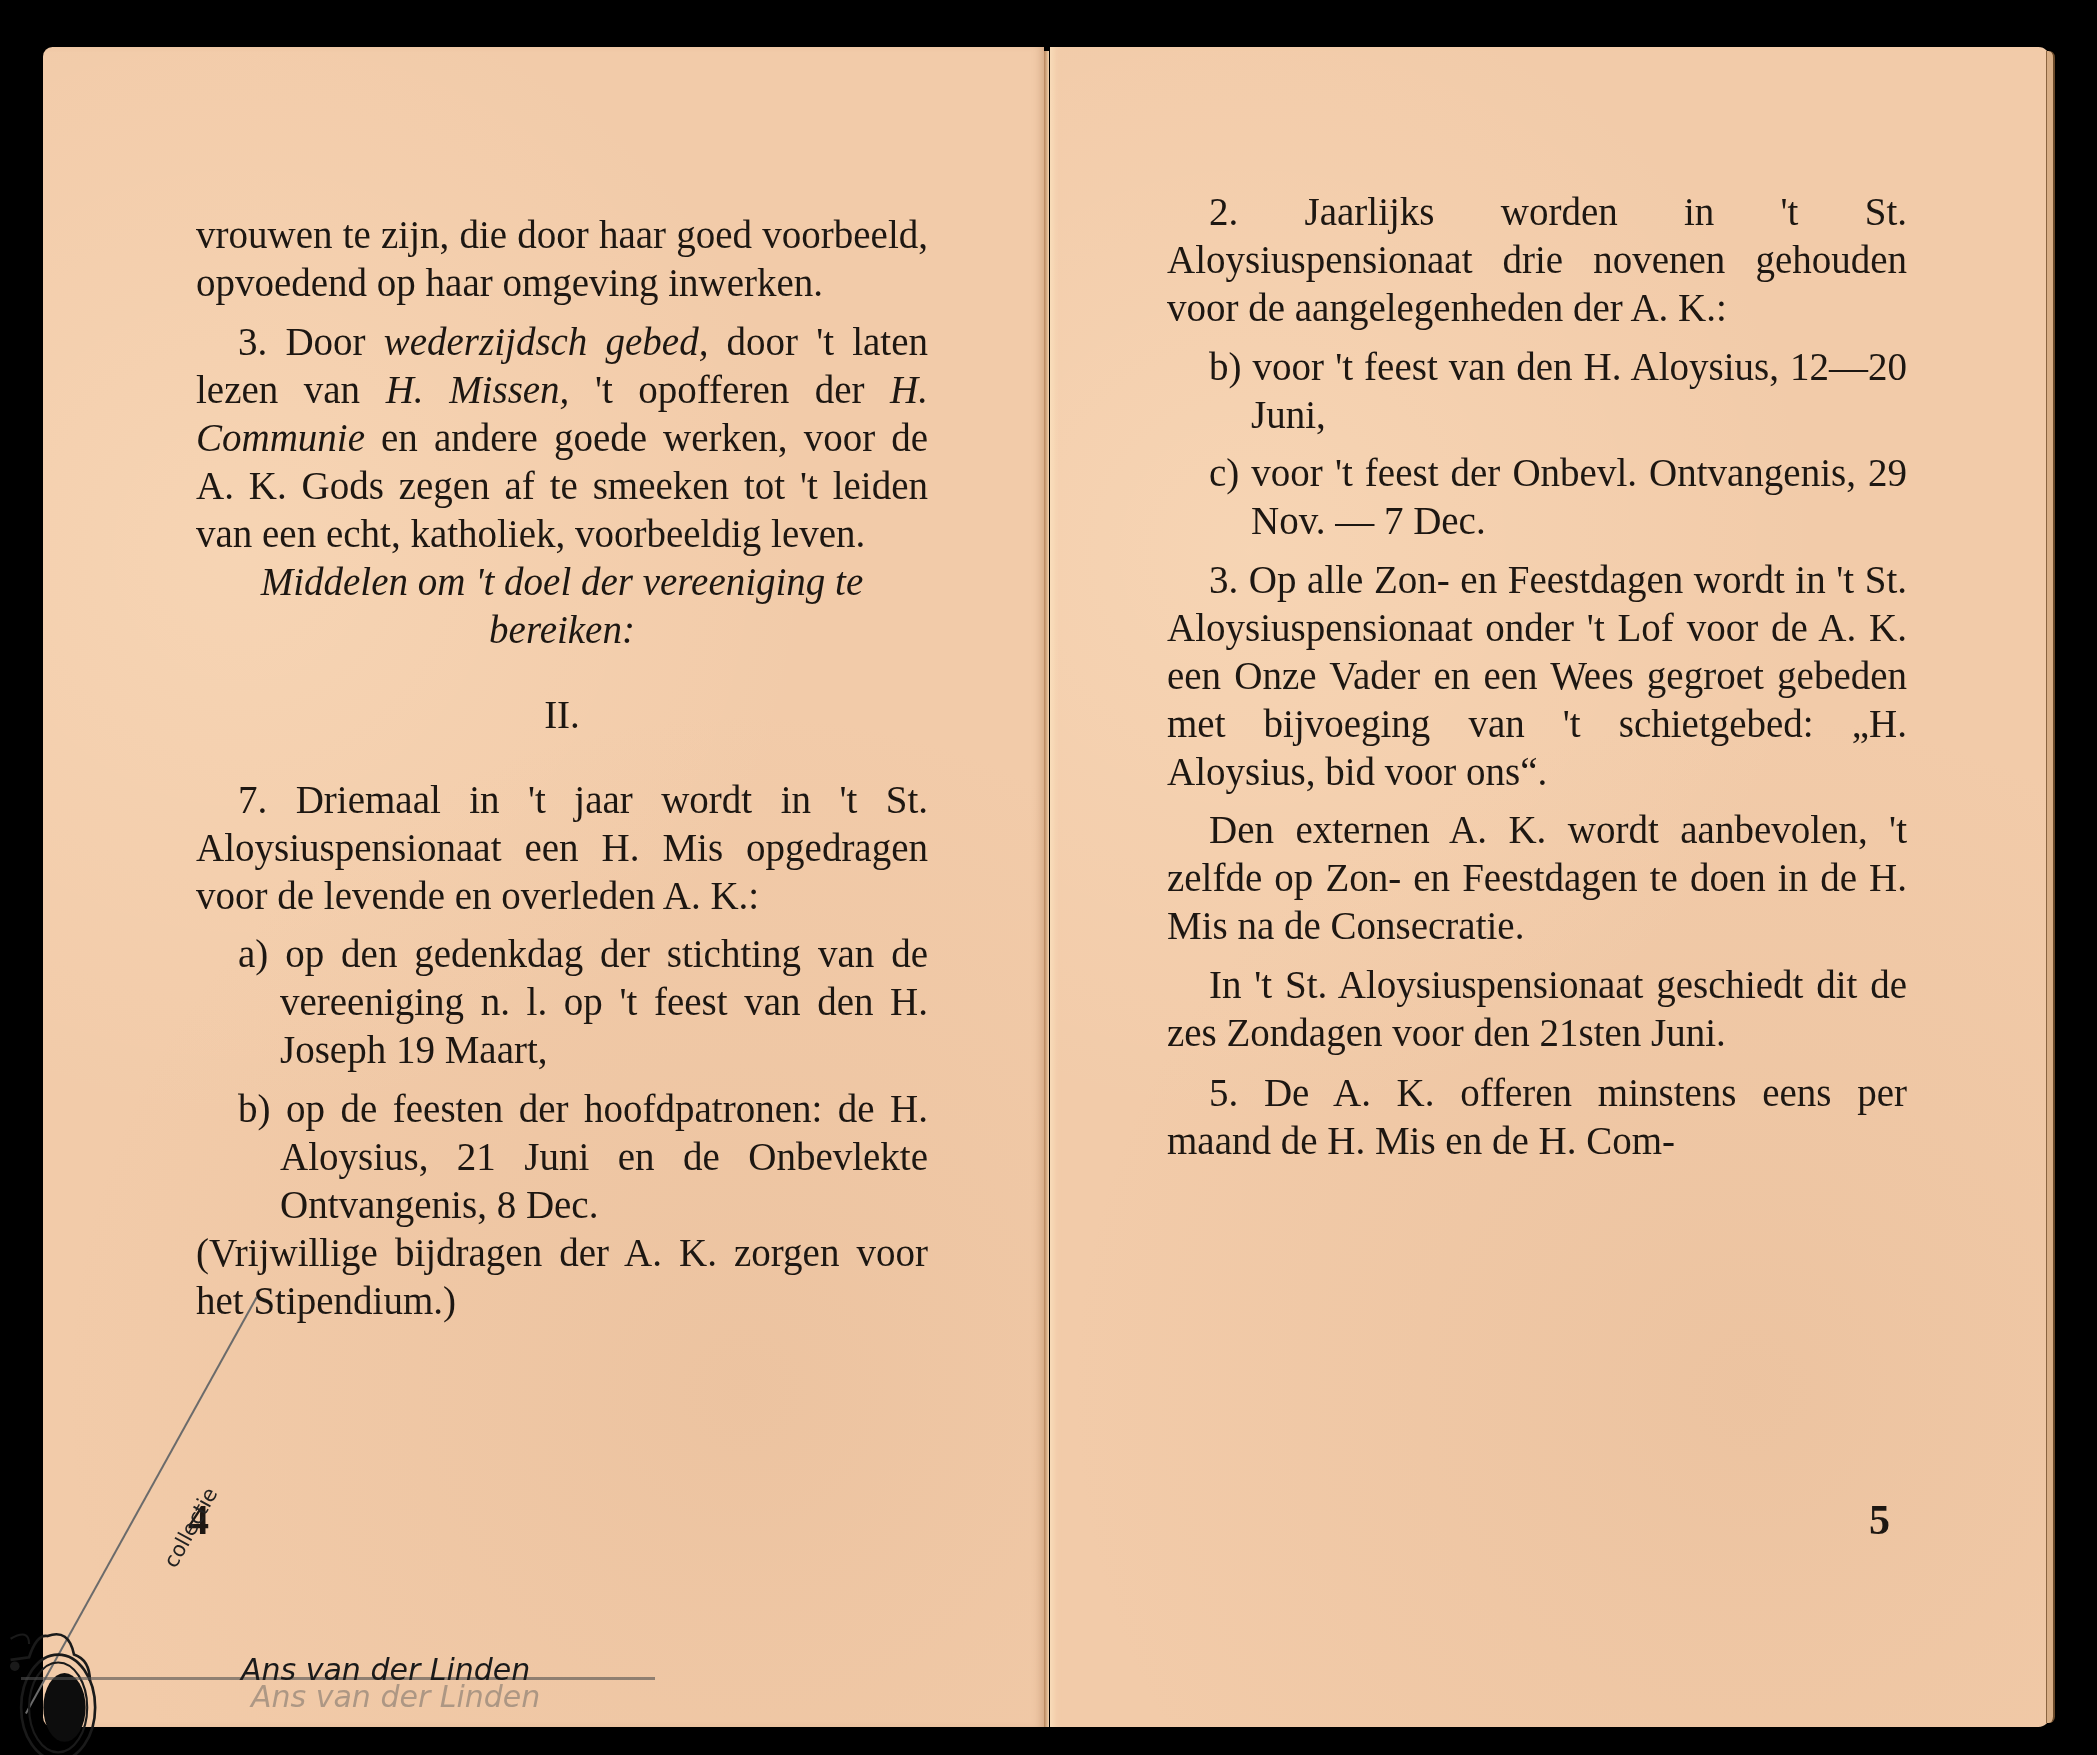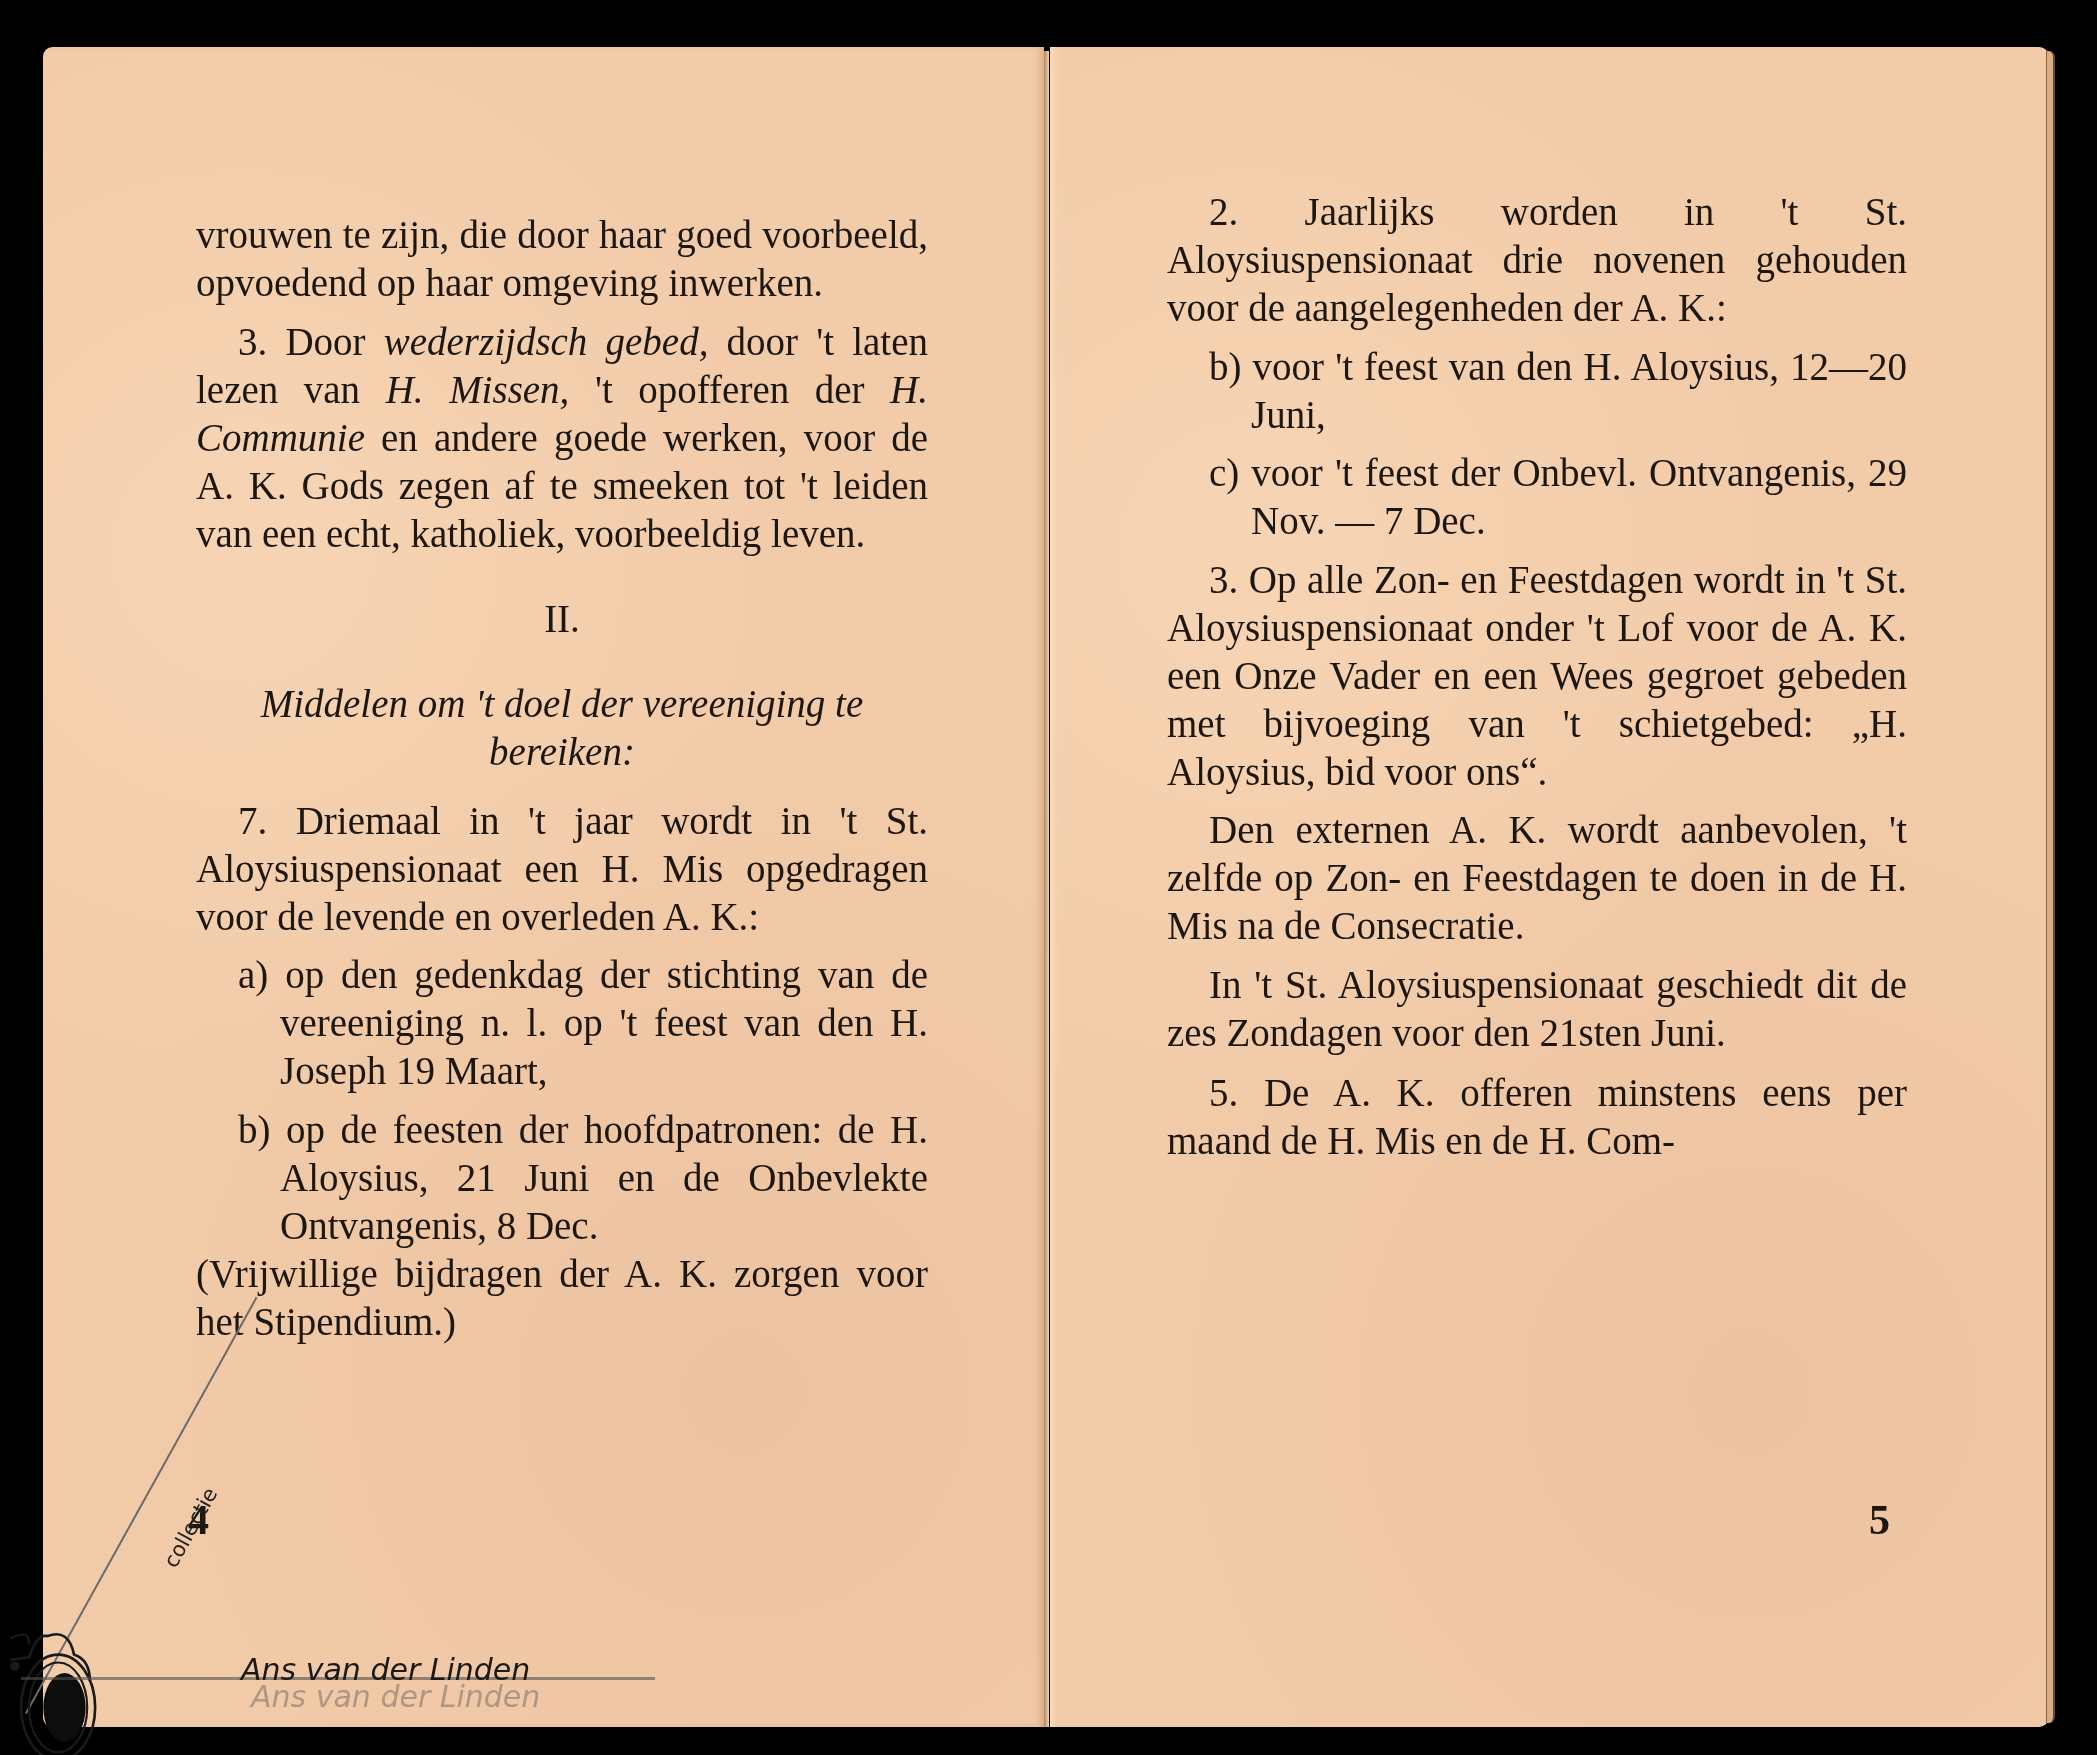--- a/index.html
+++ b/index.html
@@ -62,22 +62,22 @@
   <p class="p indent gap">
     <span>3.</span>
     <span>Door</span>
     <em>wederzijdsch gebed,</em>
     <span>door 't laten lezen van</span>
     <em>H. Missen,</em>
     <span>'t opofferen der</span>
     <em>H. Communie</em>
     <span>en andere goede werken, voor de A. K. Gods zegen af te smeeken tot 't leiden van een echt, katholiek, voorbeeldig leven.</span>
   </p>
+  <p class="p italic-heading">Middelen om 't doel der vereeniging te bereiken:</p>
   <p class="p center heading-num">II.</p>
-  <p class="p italic-heading">Middelen om 't doel der vereeniging te bereiken:</p>
   <p class="p indent">7. Driemaal in 't jaar wordt in 't St. Aloysiuspensionaat een H. Mis opgedragen voor de levende en overleden A. K.:</p>
   <p class="p sub gap">a) op den gedenkdag der stichting van de vereeniging n. l. op 't feest van den H. Joseph 19 Maart,</p>
   <p class="p sub gap">b) op de feesten der hoofdpatronen: de H. Aloysius, 21 Juni en de Onbevlekte Ontvangenis, 8 Dec.</p>
   <p class="p">(Vrijwillige bijdragen der A. K. zorgen voor het Stipendium.)</p>
 </div>
 <div class="page-num page-num-left">4</div>
 
 <div class="text-block right-text">
   <p class="p indent">2. Jaarlijks worden in 't St. Aloysiuspensionaat drie novenen gehouden voor de aangelegenheden der A. K.:</p>
   <p class="p sub gap">b) voor 't feest van den H. Aloysius, 12—20 Juni,</p>

